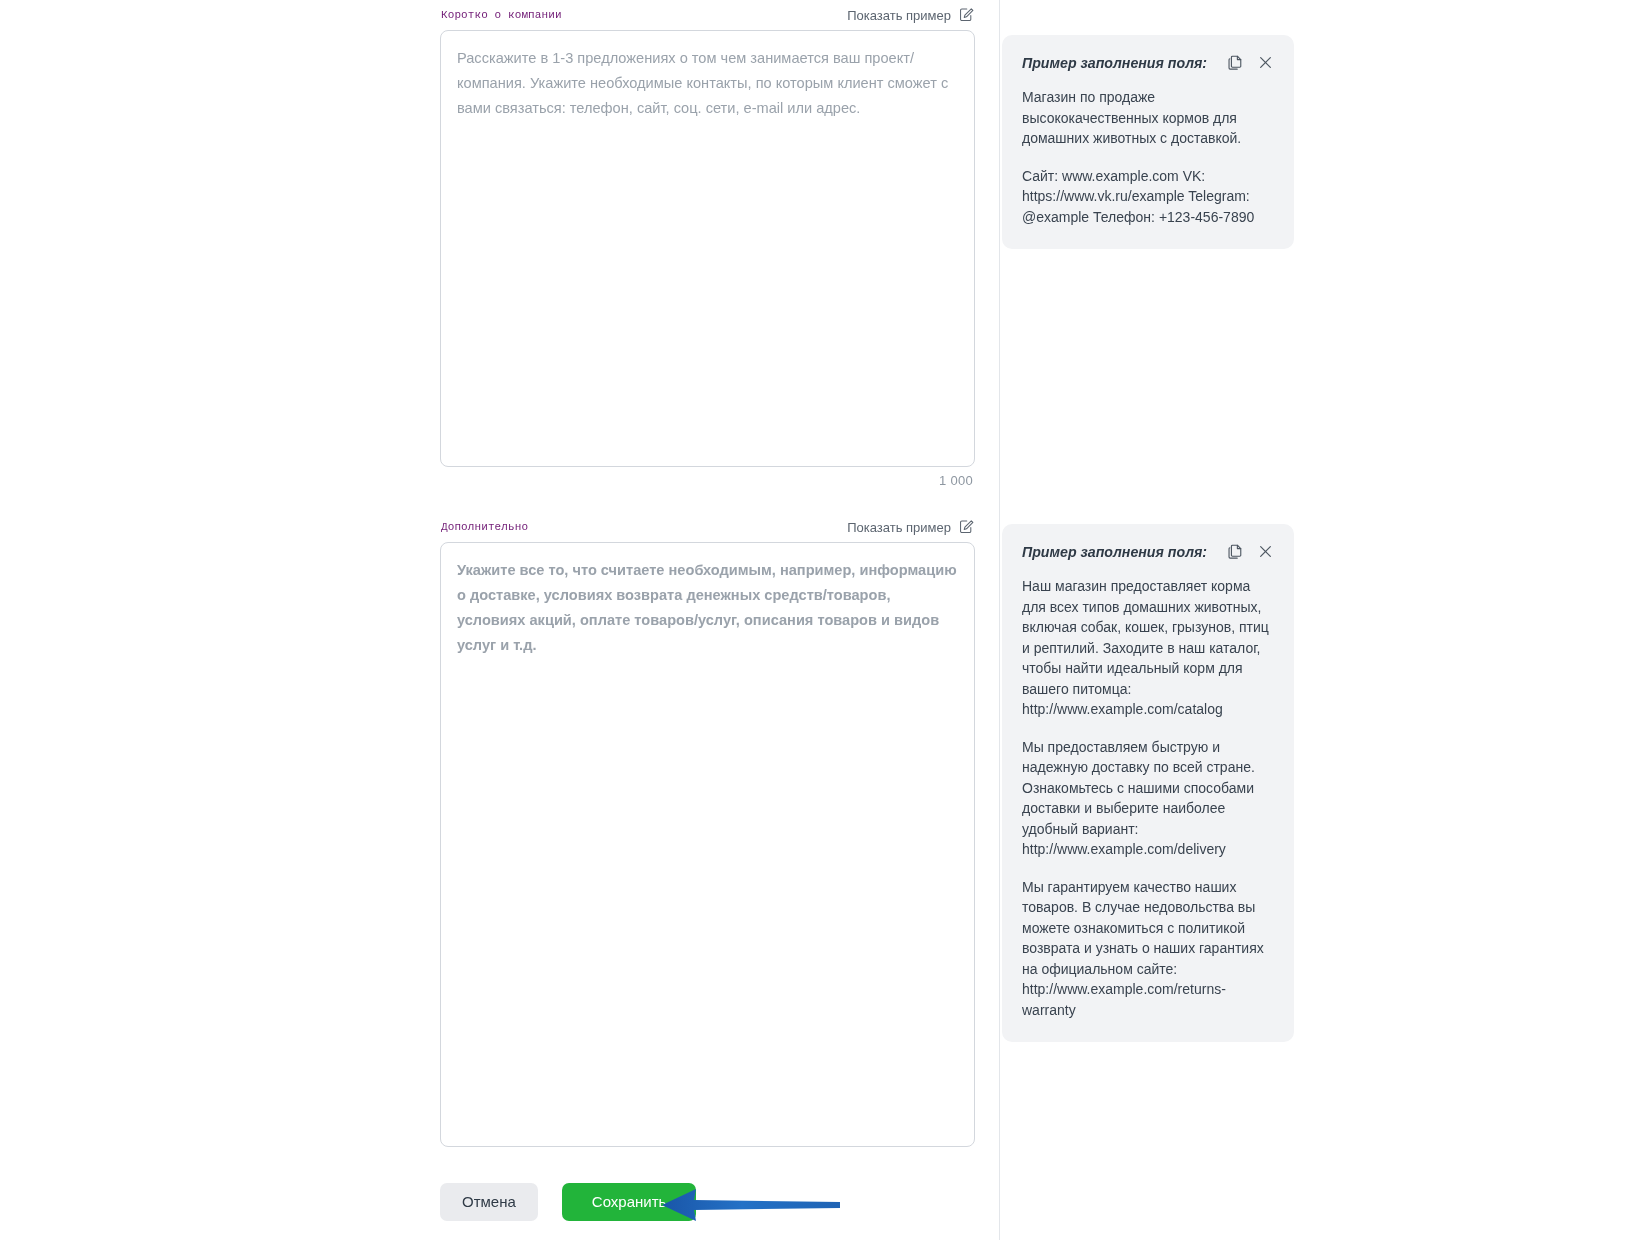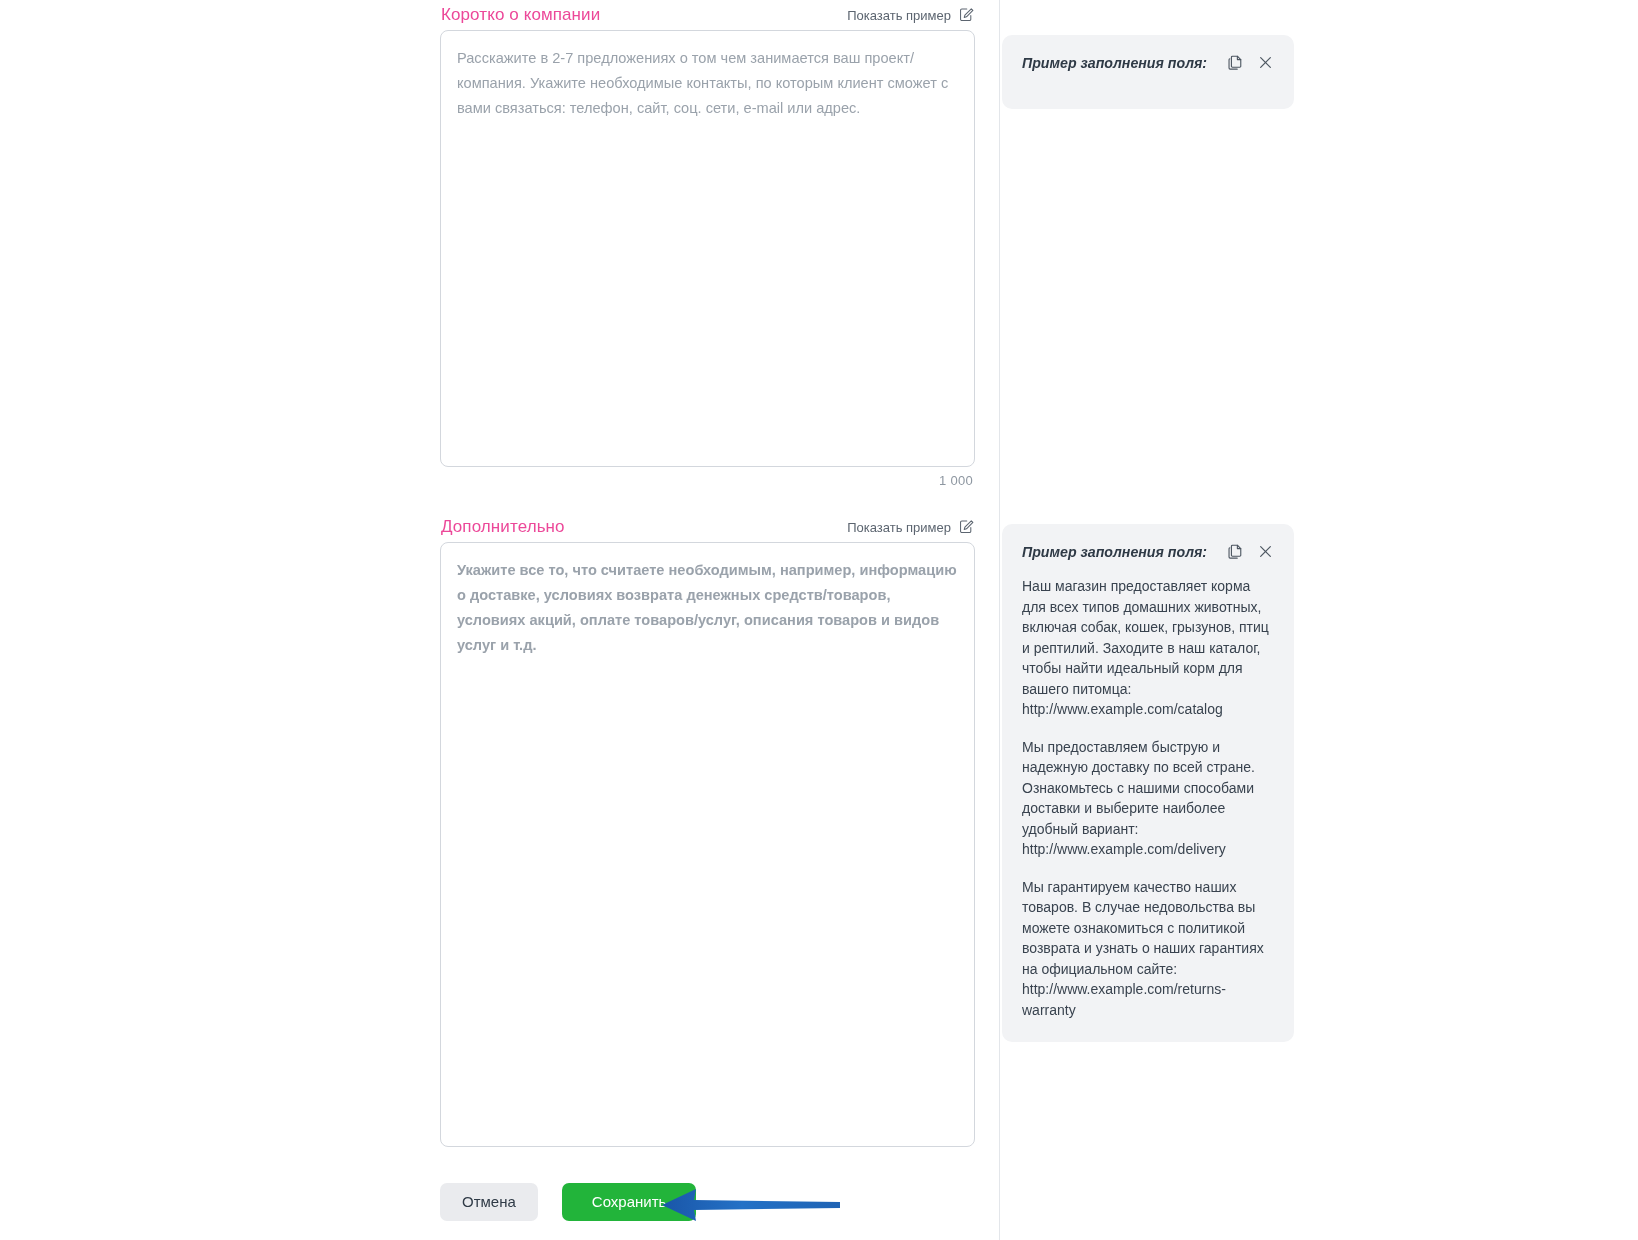--- a/index.html
+++ b/index.html
@@ -38,24 +38,25 @@
   .field-block { width: 535px; }
 
   .field-head {
     display: flex;
     align-items: center;
     justify-content: space-between;
     height: 30px;
     padding: 0 1px;
   }
   .field-label {
-    font-size: 17px;
-    color: #ec4899;
+    font-size: 11px;
+    color: #701a75;
     letter-spacing: .1px;
     white-space: nowrap;
+    font-family: Liberation Mono, monospace;
   }
   .field-head-right {
     display: flex;
     align-items: center;
     gap: 7px;
   }
   .show-example-link {
     font-size: 13px;
     color: #5c6570;
     cursor: pointer;
@@ -204,21 +205,21 @@
         <span>
           <svg class="pencil-icon" viewBox="0 0 20 20" fill="none" stroke="currentColor" stroke-width="1.3" stroke-linecap="round" stroke-linejoin="round">
             <path d="M3.2 4.2 A1.6 1.6 0 0 1 4.8 2.6 H11"></path>
             <path d="M3.2 4.2 V15.2 A1.6 1.6 0 0 0 4.8 16.8 H14.4 A1.6 1.6 0 0 0 16 15.2 V10.5"></path>
             <path d="M16.6 2.3 L8.6 10.3 L7.8 13.1 L10.6 12.3 L18.6 4.3 Z"></path>
           </svg>
         </span>
       </div>
     </div>
     <div class="textarea-box short">
-      <p class="placeholder">Расскажите в 2-7 предложениях о том чем занимается ваш проект/компания. Укажите необходимые контакты, по которым клиент сможет с вами связаться: телефон, сайт, соц. сети, e-mail или адрес.</p>
+      <p class="placeholder">Расскажите в 1-3 предложениях о том чем занимается ваш проект/компания. Укажите необходимые контакты, по которым клиент сможет с вами связаться: телефон, сайт, соц. сети, e-mail или адрес.</p>
     </div>
     <div class="counter">1 000</div>
   </div>
 
   <div class="field-block" style="margin-top:24px;">
     <div class="field-head">
       <div class="field-label">Дополнительно</div>
       <div class="field-head-right">
         <span class="show-example-link">Показать пример</span>
         <span>
@@ -250,20 +251,24 @@
             <path d="M3.4 5.6 A1.2 1.2 0 0 0 2.4 6.8 V16.6 A1.2 1.2 0 0 0 3.6 17.8 H12"></path>
           </svg>
         </span>
         <span>
           <svg class="close-icon" viewBox="0 0 20 20" fill="none" stroke="currentColor" stroke-width="1.4" stroke-linecap="round">
             <path d="M4.3 4.3 L15.7 15.7"></path>
             <path d="M15.7 4.3 L4.3 15.7"></path>
           </svg>
         </span>
       </div>
+    </div>
+    <div class="hint-body">
+      <p>Магазин по продаже высококачественных кормов для домашних животных с доставкой.</p>
+      <p>Сайт: www.example.com   VK: https://www.vk.ru/example Telegram: @example   Телефон: +123-456-7890</p>
     </div>
   </div>
 
   <div class="hint-card" id="hint-card-2">
     <div class="hint-head">
       <div class="hint-title">Пример заполнения поля:</div>
       <div class="hint-actions">
         <span>
           <svg class="copy-icon" viewBox="0 0 20 20" fill="none" stroke="currentColor" stroke-width="1.3" stroke-linejoin="round" stroke-linecap="round">
             <path d="M6.4 2.6 H12.2 L16.2 6.6 V14.4 A1.2 1.2 0 0 1 15 15.6 H6.4 A1.2 1.2 0 0 1 5.2 14.4 V3.8 A1.2 1.2 0 0 1 6.4 2.6 Z"></path>

